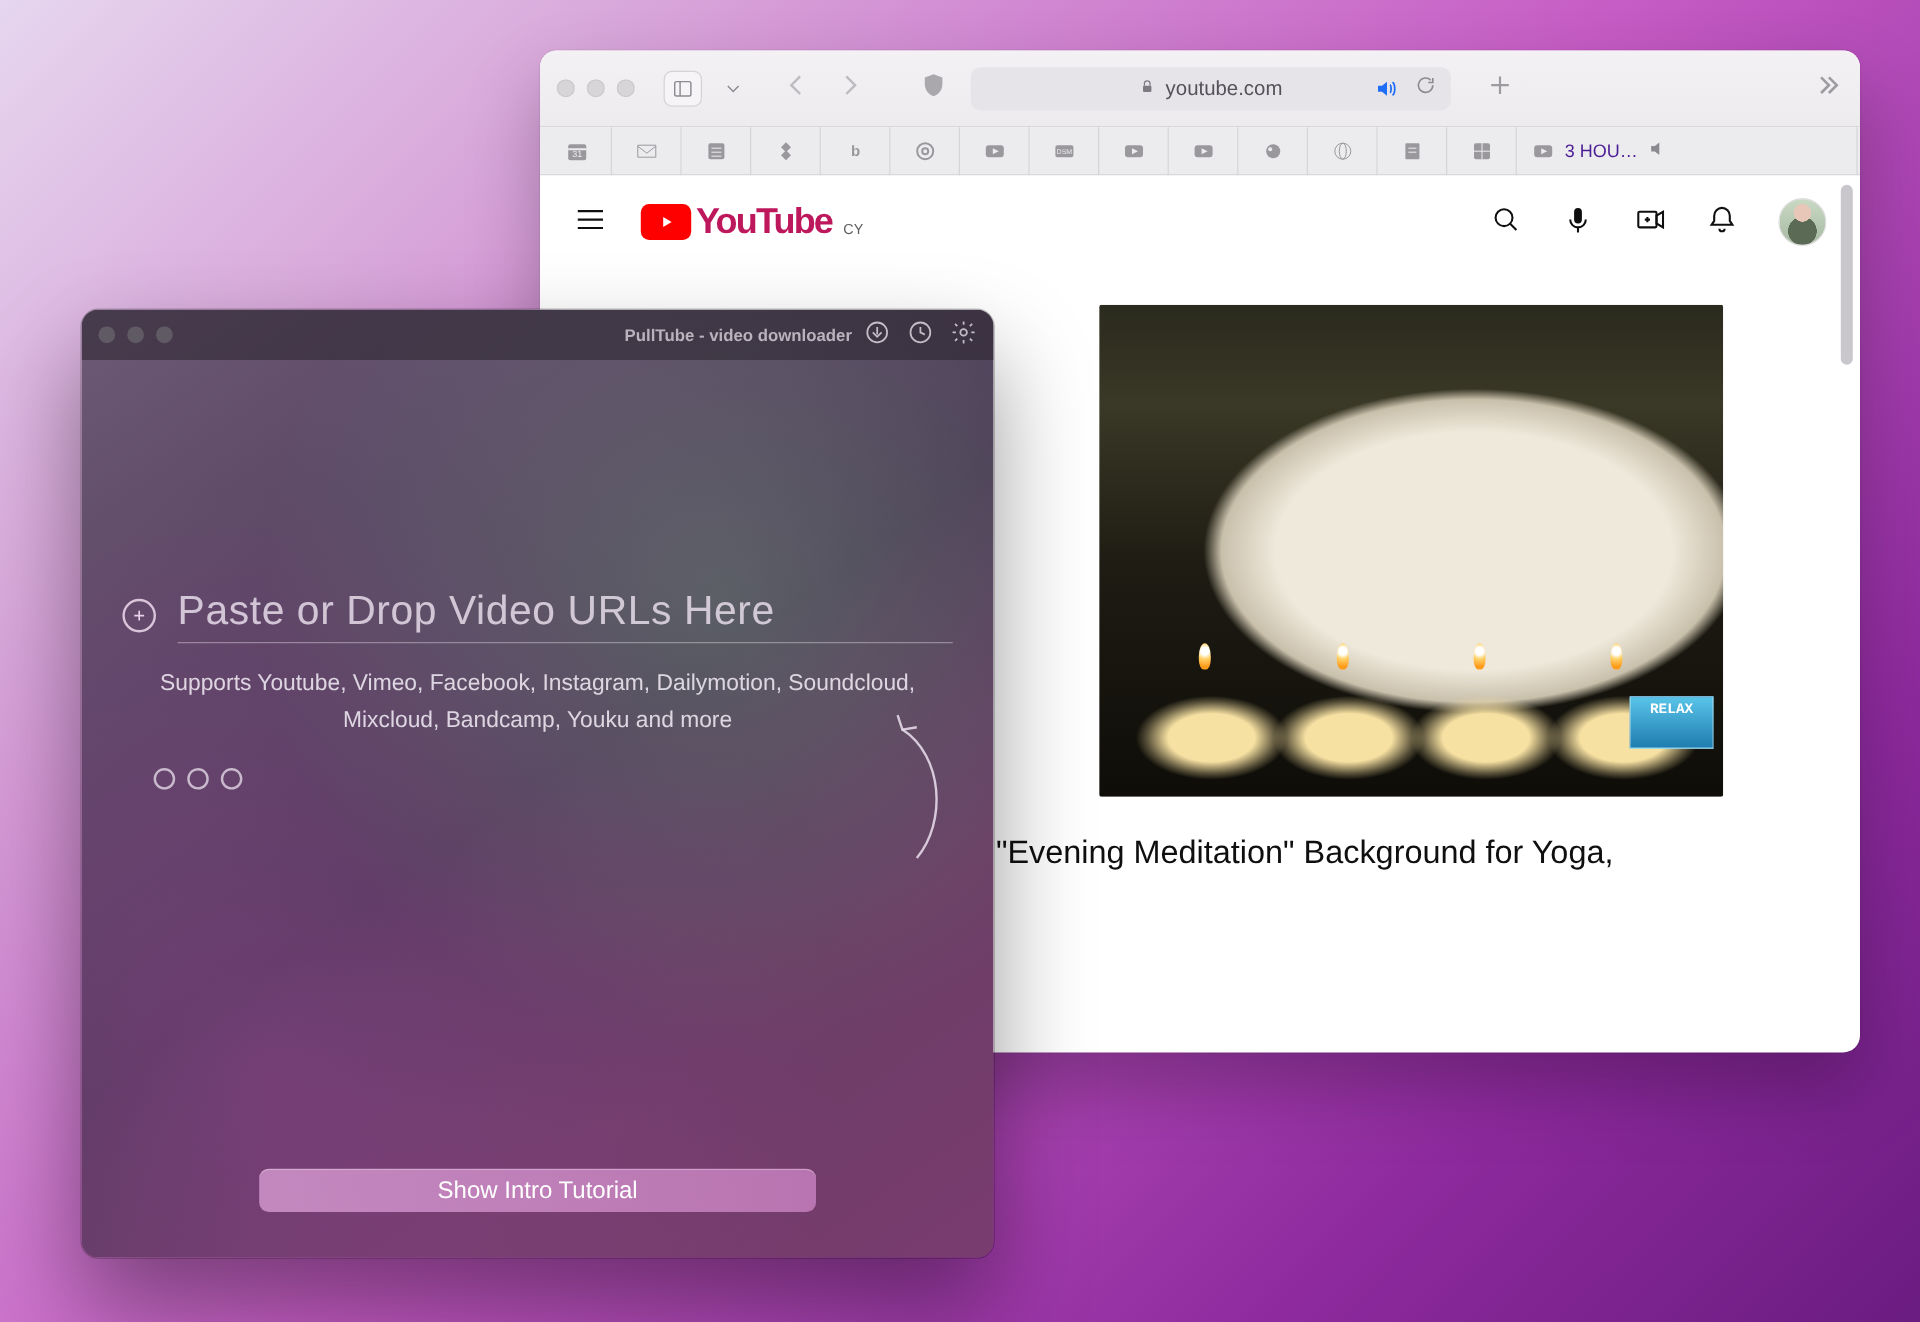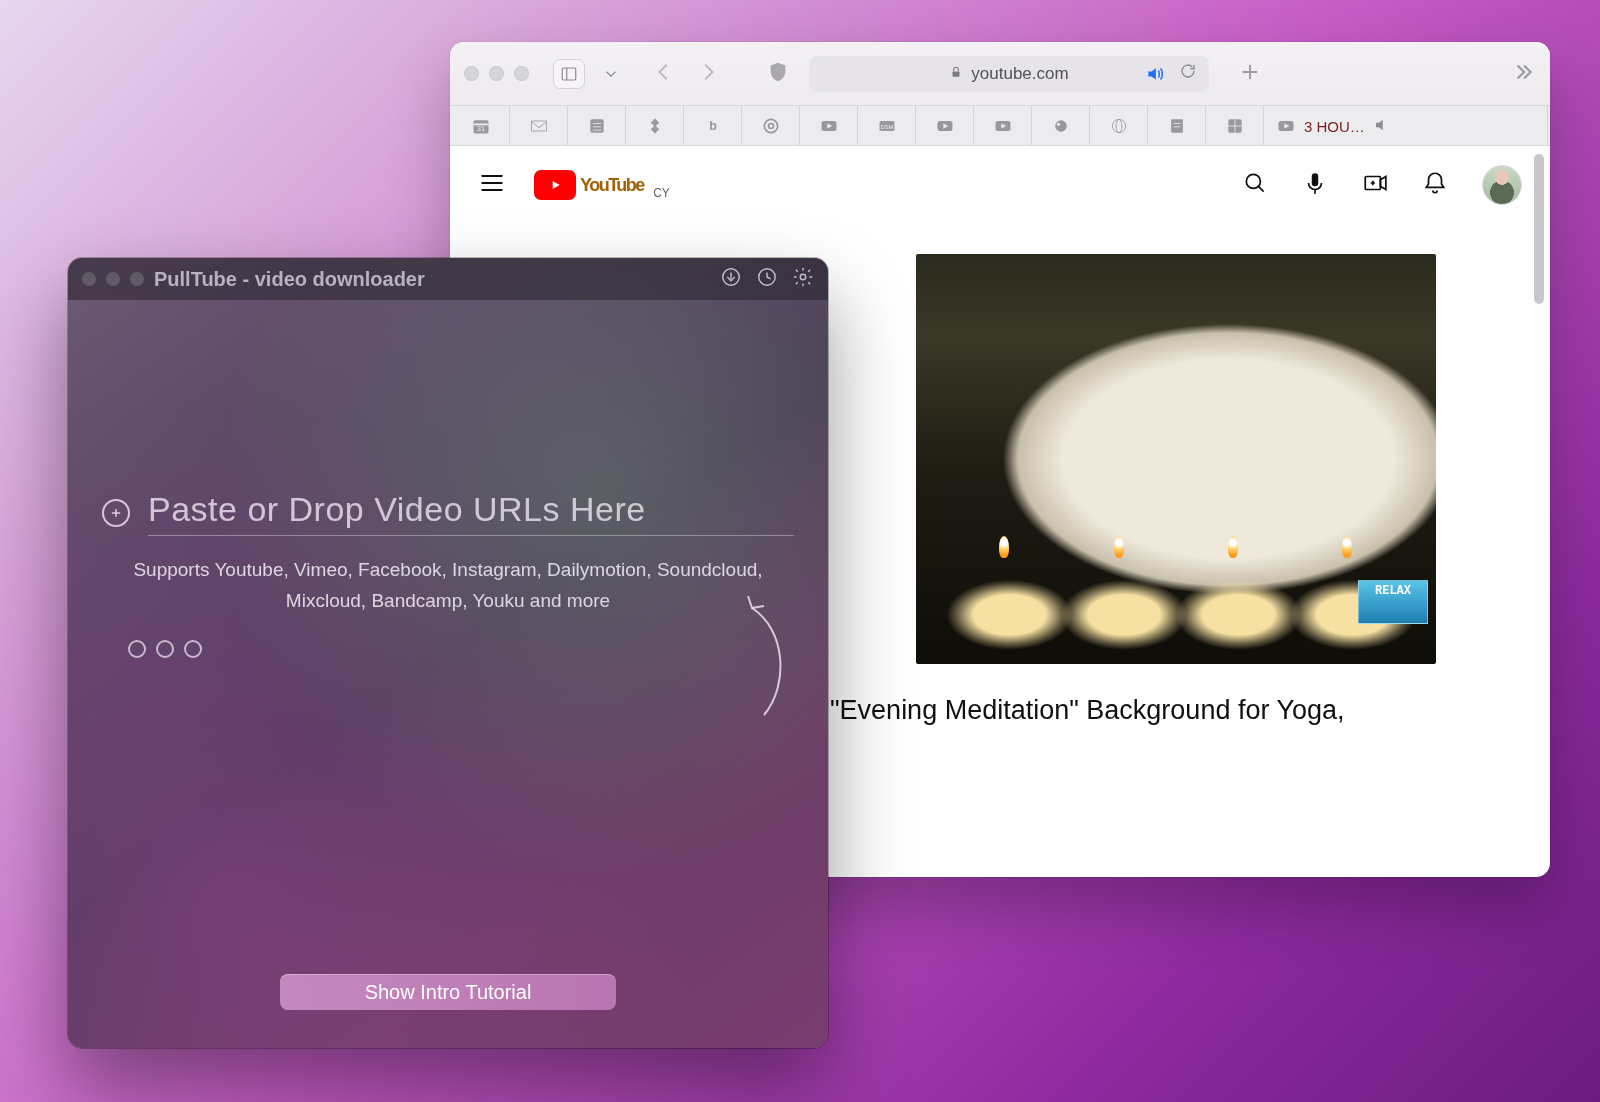--- a/index.html
+++ b/index.html
@@ -51,29 +51,29 @@
   .chev2 svg{width:26px;height:26px;stroke:#9d9ba0;fill:none;stroke-width:2;}
 
   .favbar {
     height:40px; background:#ececee;
     display:flex; align-items:flex-start; padding:0 2px; gap:0;
     border-bottom:1px solid #d9d7db;
   }
   .fav { width:58px; height:40px; display:flex;align-items:center;justify-content:center;
     border-right:1px solid #d6d4d9; color:#9a989d; }
   .fav svg{width:20px;height:20px;fill:#9a989d;}
-  .fav.wide{width:auto;flex:1;padding:0 12px;justify-content:flex-start;gap:8px;font-size:15px;color:#7f1d1d;}
+  .fav.wide{width:auto;flex:1;padding:0 12px;justify-content:flex-start;gap:8px;font-size:15px;color:#4c1d95;}
   .fav.wide .volm svg{width:18px;height:18px;fill:#8c8a90;}
 
   .yt-header{height:78px;display:flex;align-items:center;padding:0 28px;gap:28px;position:relative;}
   .hamb svg{width:28px;height:28px;stroke:#0f0f0f;fill:none;stroke-width:1.6;}
   .yt-logo{display:flex;align-items:center;gap:4px;position:relative;}
   .yt-play{width:42px;height:30px;background:#ff0000;border-radius:7px;display:flex;align-items:center;justify-content:center;}
   .yt-play svg{width:14px;height:14px;fill:#fff;}
-  .yt-word{font-weight:700;letter-spacing:-1.5px;font-size:18px;color:#a16207;font-family:Arial,sans-serif;}
+  .yt-word{font-weight:700;letter-spacing:-1.5px;font-size:30px;color:#be185d;font-family:Arial,sans-serif;}
   .yt-cc{position:absolute;top:-8px;right:-26px;font-size:12px;color:#606060;margin-top:24px;}
   .yt-right{margin-left:auto;display:flex;align-items:center;gap:34px;}
   .yt-ico svg{width:26px;height:26px;stroke:#0f0f0f;fill:none;stroke-width:1.6;}
   .yt-ico.fill svg{fill:#0f0f0f;stroke:none;}
   .avatar{width:40px;height:40px;border-radius:50%;background:linear-gradient(135deg,#d7b9c5,#8f6a85);border:1px solid #ddd;
     background-image: radial-gradient(circle at 50% 30%, #e8c7b8 0 22%, transparent 23%),
                       radial-gradient(circle at 50% 70%, #5a6a55 0 36%, transparent 37%),
                       linear-gradient(#c9d9c4,#a7b9a2);}
 
   .yt-content{padding:30px 0 0 0; position:relative;}
@@ -110,21 +110,21 @@
     background:
       radial-gradient(circle at 70% 30%, rgba(140, 200, 150, .25), transparent 50%),
       radial-gradient(circle at 20% 80%, rgba(180, 70, 170, .35), transparent 55%),
       linear-gradient(145deg,#6d5a75 0%,#5b4765 25%,#4a3a55 50%,#6b3d66 75%,#7a3c6f 100%);
     backdrop-filter: blur(18px);
     color:#e5e0e8;
   }
   .pt-title{height:42px;background:rgba(40,34,44,.55);display:flex;align-items:center;padding:0 14px;gap:10px;}
   .pt-traffic{display:flex;gap:10px;}
   .pt-traffic span{width:14px;height:14px;border-radius:50%;background:#5f5a63;}
-  .pt-name{flex:1;text-align:left;font-size:20px;font-weight:600;color:#b8b3bc;}
+  .pt-name{flex:1;text-align:right;font-size:14px;font-weight:600;color:#b8b3bc;}
   .pt-ticons{display:flex;gap:14px;color:#c2bdc6;}
   .pt-ticons svg{width:22px;height:22px;stroke:#c2bdc6;fill:none;stroke-width:1.6;}
 
   .pt-body{padding: 190px 34px 0 34px; position:relative;}
   .pt-row1{display:flex;align-items:center;gap:18px;}
   .pt-plus{width:28px;height:28px;border:2px solid #d9c5da;border-radius:50%;display:flex;align-items:center;justify-content:center;color:#e8d2e9;flex-shrink:0;}
   .pt-plus svg{width:14px;height:14px;stroke:#e8d2e9;stroke-width:2.4;}
   .pt-input{flex:1;font-size:34px;font-weight:300;color:rgba(235,225,238,.82);letter-spacing:.5px;border-bottom:1px solid rgba(255,255,255,.35);padding-bottom:6px;}
   .pt-sub{margin-top:18px;font-size:19px;color:rgba(235,228,238,.9);text-align:center;line-height:1.65;padding:0 30px;}
 
@@ -132,21 +132,21 @@
   .pt-dots{display:flex;gap:10px;}
   .pt-dots span{width:18px;height:18px;border:2px solid rgba(235,225,238,.75);border-radius:50%;}
   .pt-url{display:flex;align-items:center;gap:10px;height:32px;width:500px;border:1.5px solid rgba(235,225,238,.6);border-radius:7px;padding:0 10px;color:rgba(235,225,238,.85);font-size:18px;overflow:hidden;white-space:nowrap;}
   .pt-url svg{width:16px;height:16px;stroke:rgba(235,225,238,.85);fill:none;stroke-width:2;flex-shrink:0;}
 
   .pt-arrow{position:absolute; right:34px; top:290px;}
   .pt-arrow svg{width:60px;height:130px;stroke:rgba(235,225,238,.85);fill:none;stroke-width:2;}
 
   .pt-tutorial{
     position:absolute; left:50%; transform:translateX(-50%);
-    bottom:38px; width:336px; height:36px;
+    bottom:38px; width:464px; height:36px;
     border-radius:8px;
     background: linear-gradient(90deg, rgba(228,168,222,.7), rgba(214,140,206,.7));
     color:#fff;font-size:20px;font-weight:500;
     display:flex;align-items:center;justify-content:center;
     box-shadow: inset 0 1px 0 rgba(255,255,255,.3);
   }
 </style>
 </head>
 <body>
 

